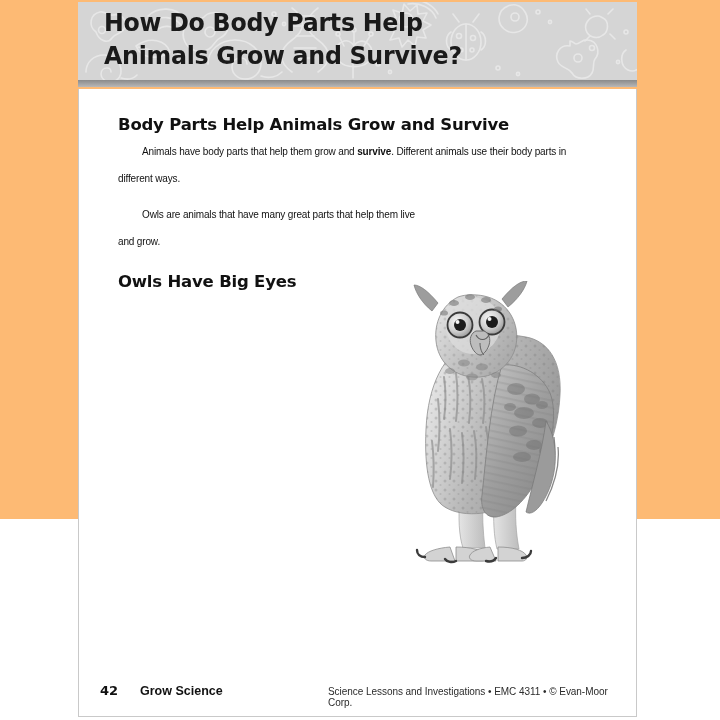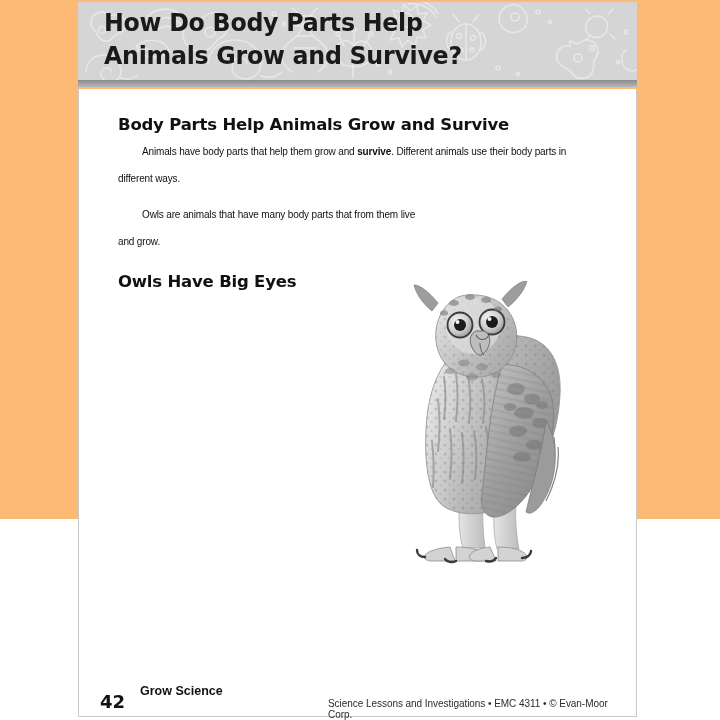--- a/index.html
+++ b/index.html
@@ -130,35 +130,34 @@
     left: 100px;
     top: 683px;
     width: 520px;
     height: 20px;
   }
   #page-number {
     position: absolute;
     left: 0; top: 0;
     font-family: "DejaVu Sans", sans-serif;
     font-weight: bold;
-    font-size: 18px;
+    font-size: 13px;
     color: #111111;
-    margin-top: 8px;
   }
   #footer-section {
     position: absolute;
     left: 40px; top: 1px;
     font-family: "Liberation Sans", sans-serif;
     font-weight: bold;
     font-size: 12.5px;
     color: #111111;
   }
   #footer-credit {
     position: absolute;
-    left: 228px; top: 15px;
+    left: 228px; top: 3px;
     font-family: "Liberation Sans", sans-serif;
     font-size: 10px;
     color: #2b2b2b;
     letter-spacing: -0.05px;
   }
 </style>
 </head>
 <body>
 
 <div id="page">
@@ -392,21 +391,21 @@
       </g>
     </svg>
   </div>
 
   <div id="content">
 
     <div>
       <div class="h2">Body Parts Help Animals Grow and Survive</div>
       <p class="para wide">Animals have body parts that help them grow and <b>survive</b>. Different animals use their body parts in different ways.</p>
       <div class="gap-sm"></div>
-      <p class="para narrow">Owls are animals that have many body parts that from them live and grow.</p>
+      <p class="para narrow">Owls are animals that have many great parts that help them live and grow.</p>
     </div>
 
     <div class="gap-md"></div>
 
     <div>
       <div class="h2">Owls Have Big Eyes</div>
       <div class="gap-sm"></div>
     </div>
 
     <div class="gap-md"></div>

